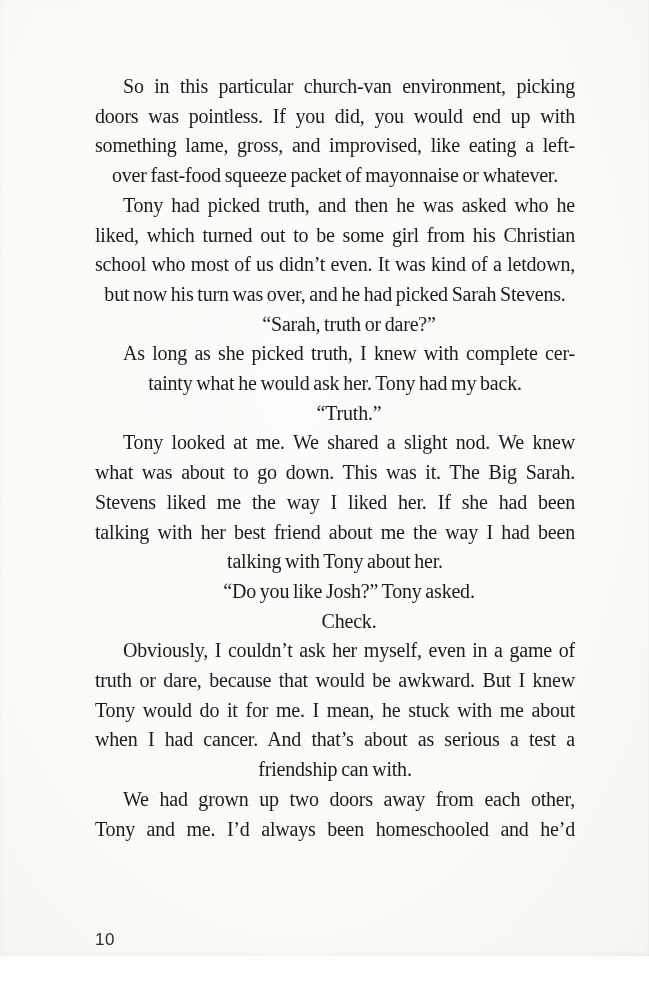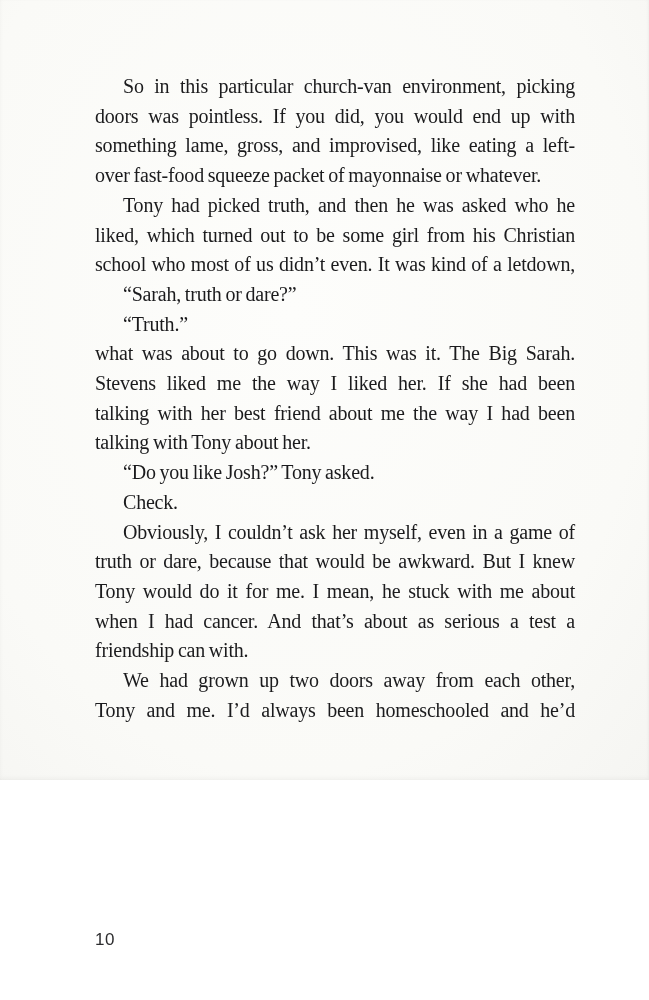--- a/index.html
+++ b/index.html
@@ -8,42 +8,42 @@
   }
   body {
     width: 649px;
     height: 1000px;
     overflow: hidden;
     font-family: "Liberation Serif", "DejaVu Serif", serif;
   }
   .page {
     position: relative;
     width: 649px;
-    height: 780px;
+    height: 956px;
     background: radial-gradient(ellipse at 45% 40%, #fdfdfb 0%, #fafaf7 70%, #f5f5f2 100%);
     box-shadow: inset 0 -2px 4px rgba(0,0,0,0.04), inset -1px 0 3px rgba(0,0,0,0.02);
     color: #1b1b1d;
   }
   .page-text {
     position: absolute;
     left: 95px;
     top: 72px;
     width: 480px;
     font-size: 20px;
     line-height: 29.7px;
     letter-spacing: -0.2px;
     word-spacing: -1px;
     text-rendering: optimizeLegibility;
   }
   .paragraph {
     margin: 0;
   }
   .line {
     white-space: nowrap;
-    text-align: left;
+    text-align: center;
   }
   .line.just {
     white-space: normal;
     text-align: justify;
     text-align-last: justify;
   }
   .line.indent {
     text-indent: 28px;
   }
   .page-number {
@@ -65,28 +65,34 @@
       <div class="paragraph">
         <div class="line just indent">So in this particular church-van environment, picking</div>
         <div class="line just">doors was pointless. If you did, you would end up with</div>
         <div class="line just">something lame, gross, and improvised, like eating a left-</div>
         <div class="line">over fast-food squeeze packet of mayonnaise or whatever.</div>
       </div>
       <div class="paragraph">
         <div class="line just indent">Tony had picked truth, and then he was asked who he</div>
         <div class="line just">liked, which turned out to be some girl from his Christian</div>
         <div class="line just">school who most of us didn’t even. It was kind of a letdown,</div>
+        <div class="line">but now his turn was over, and he had picked Sarah Stevens.</div>
       </div>
       <div class="paragraph">
         <div class="line indent">“Sarah, truth or dare?”</div>
       </div>
       <div class="paragraph">
+        <div class="line just indent">As long as she picked truth, I knew with complete cer-</div>
+        <div class="line">tainty what he would ask her. Tony had my back.</div>
+      </div>
+      <div class="paragraph">
         <div class="line indent">“Truth.”</div>
       </div>
       <div class="paragraph">
+        <div class="line just indent">Tony looked at me. We shared a slight nod. We knew</div>
         <div class="line just">what was about to go down. This was it. The Big Sarah.</div>
         <div class="line just">Stevens liked me the way I liked her. If she had been</div>
         <div class="line just">talking with her best friend about me the way I had been</div>
         <div class="line">talking with Tony about her.</div>
       </div>
       <div class="paragraph">
         <div class="line indent">“Do you like Josh?” Tony asked.</div>
       </div>
       <div class="paragraph">
         <div class="line indent">Check.</div>

